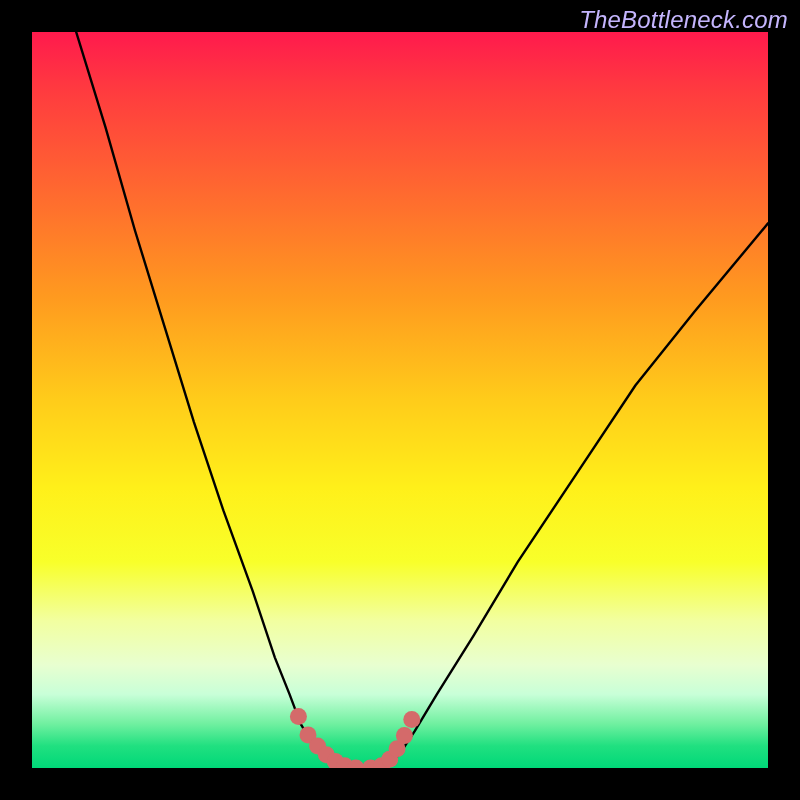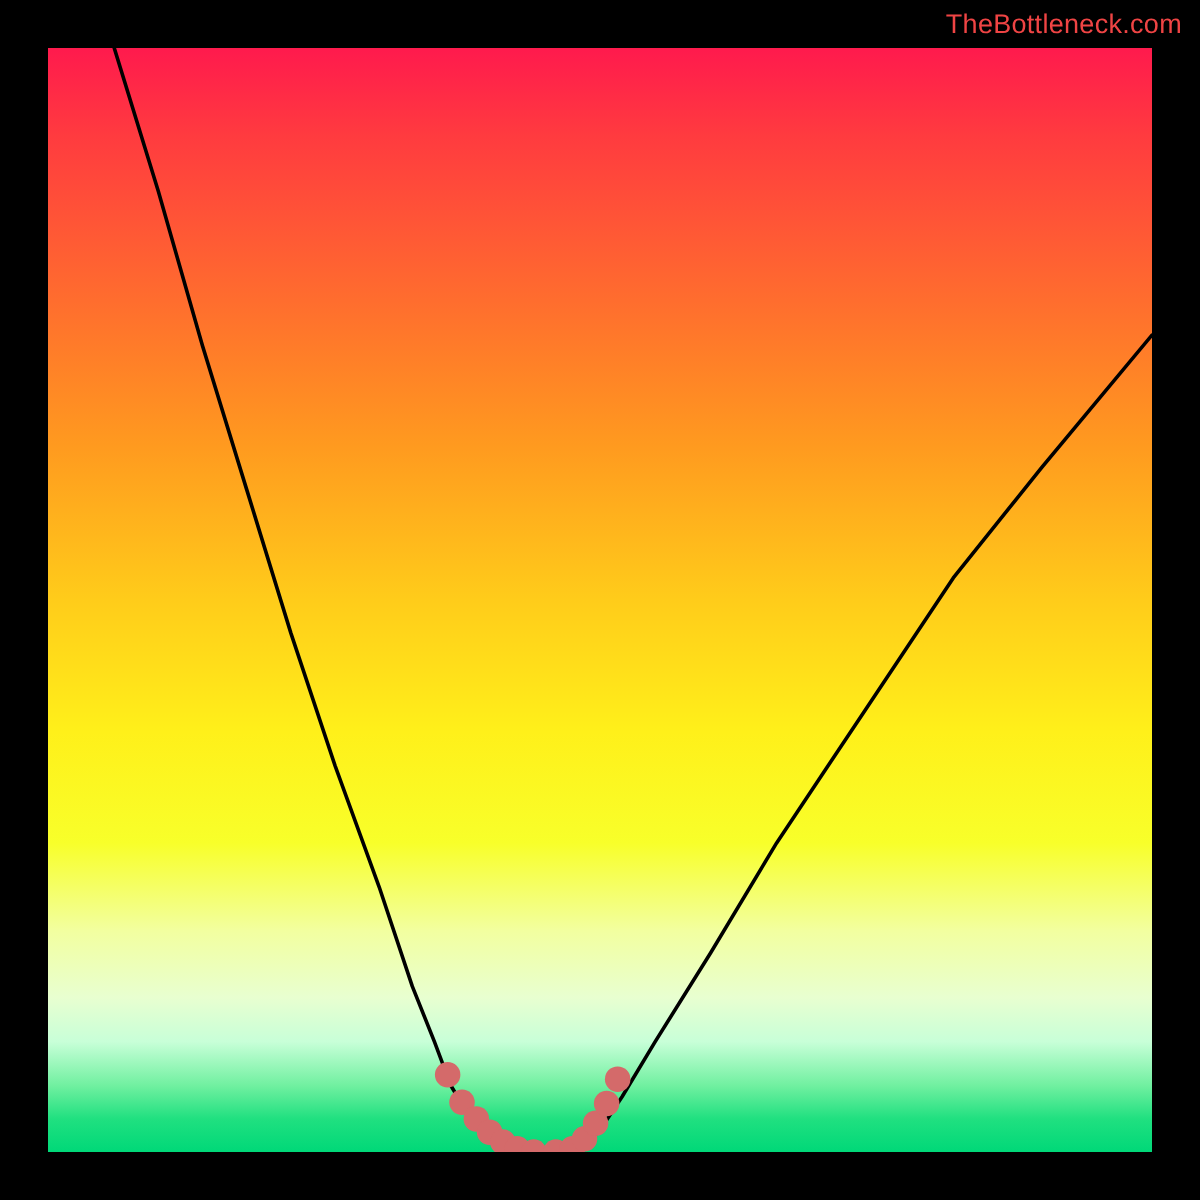--- a/index.html
+++ b/index.html
@@ -38,25 +38,26 @@
       #c8ffd8 90%,
       #70f0a0 94%,
       #20e080 97%,
       #00d878 100%
     );
   }
   .watermark {
     position: absolute;
     top: 6px;
     right: 12px;
-    color: #ef4444;
-    font-size: 18px;
+    color: #c4b5fd;
+    font-size: 24px;
     letter-spacing: 0.2px;
     font-weight: 500;
     user-select: none;
+    font-style: italic;
   }
   svg.curves {
     position: absolute;
     left: 0;
     top: 0;
     width: 736px;
     height: 736px;
   }
 </style>
 </head>

